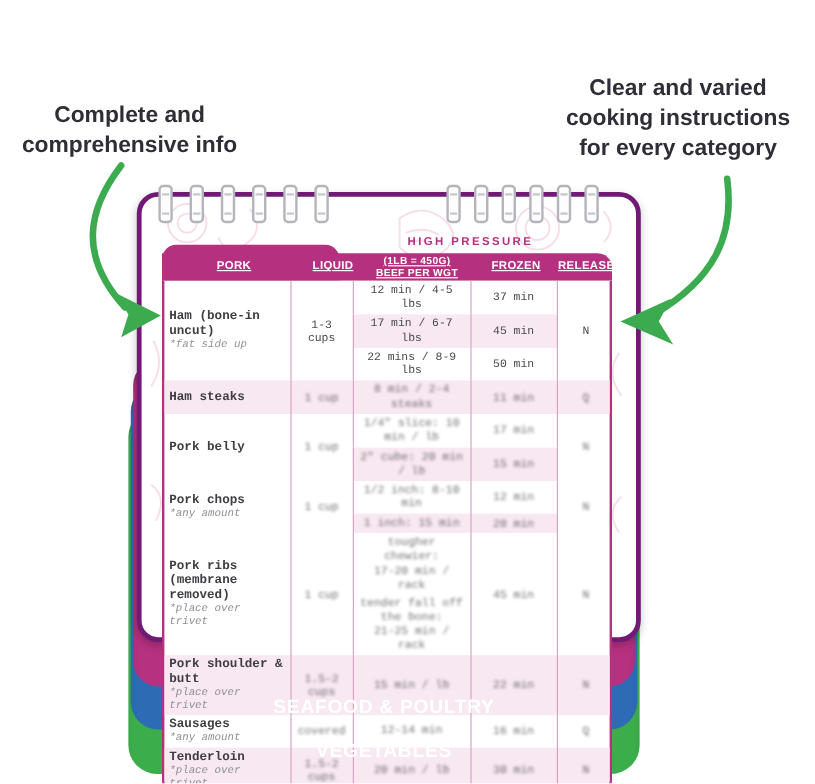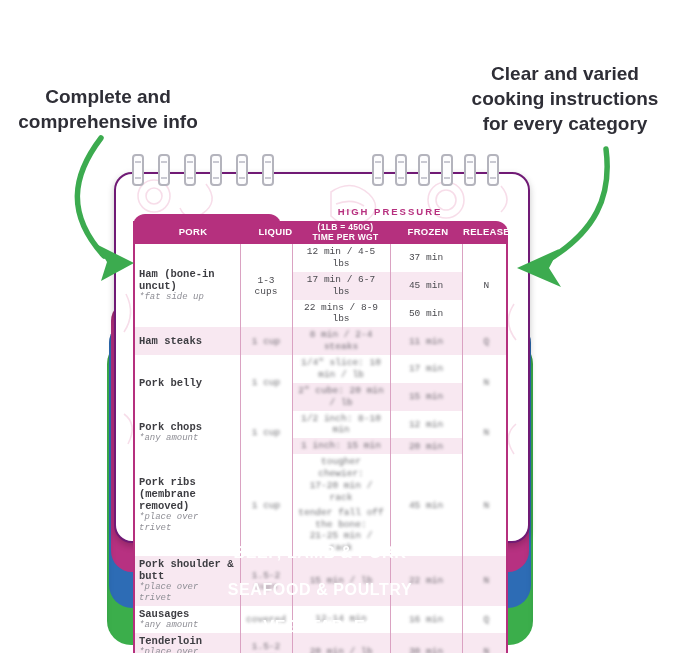--- a/index.html
+++ b/index.html
@@ -15,22 +15,22 @@
   .ann-right{left:452px;top:61px;width:226px;}
 
   
   .page{position:absolute;}
   .page-green {left:107px;top:340px;width:426px;height:305px;border-radius:24px;
                background:#3bae4b;box-shadow:inset 0 8px 9px -5px rgba(0,0,0,.38);}
   .page-blue  {left:109px;top:320px;width:422px;height:288px;border-radius:23px;
                background:#2d6cb5;box-shadow:inset 0 8px 9px -5px rgba(0,0,0,.38);}
   .page-magenta{left:111px;top:300px;width:418px;height:272px;border-radius:21px;
                background:#b73181;box-shadow:inset 0 8px 9px -5px rgba(0,0,0,.38);}
-  .card{left:114px;top:172px;width:412px;height:367px;border-radius:18px;
-        background:#ffffff;border:2px solid #701a75;
+  .card{left:114px;top:160px;width:412px;height:367px;border-radius:18px;
+        background:#ffffff;border:4px solid #701a75;
         box-shadow:0 3px 7px rgba(0,0,0,.22);}
   .tab-label{position:absolute;left:107px;width:426px;text-align:center;height:20px;
              color:#ffffff;font-size:16px;font-weight:800;letter-spacing:.6px;}
   .tab-label-magenta{top:544px;} .tab-label-blue{top:581px;} .tab-label-green{top:618px;}
 
   
   .coil{position:absolute;top:154px;width:12px;height:32px;background:#fdfdfe;
         border:2px solid #b4b4bd;border-radius:4px;box-sizing:border-box;}
   .coil::before{content:"";position:absolute;left:1px;right:1px;top:1px;height:4px;
         border-bottom:2px solid #c9c9d2;}
@@ -43,21 +43,21 @@
   
   .hp-label{position:absolute;left:139px;top:32px;width:270px;text-align:center;
             font-size:9.5px;font-weight:700;letter-spacing:2px;color:#b7307f;}
   .hdr{position:absolute;left:17px;top:40px;width:375px;height:30px;}
   .pork-tab{position:absolute;left:0;top:0;width:148px;height:30px;background:#b5307e;
             border-radius:12px 12px 0 0;}
   .hdr-bar{position:absolute;left:0;top:7px;right:0;height:23px;background:#b5307e;
            border-radius:0 12px 0 0;}
   .hdr-cells{position:absolute;left:0;top:7px;right:0;height:23px;display:flex;
              align-items:center;color:#fff;font-weight:700;font-size:9.5px;
-             letter-spacing:.3px;text-align:center;}
+             letter-spacing:.3px;text-align:center;text-decoration:underline;}
   .hc{flex:0 0 auto;line-height:1.1;}
   .hc-pork{width:120px;} .hc-liquid{width:45px;} .hc-time{width:95px;font-size:8.5px;}
   .hc-frozen{width:70px;} .hc-release{width:45px;}
 
   
   .tbl-wrap{position:absolute;left:17px;top:70px;width:375px;
             border:2px solid #b5307e;border-top:none;border-radius:0 0 12px 12px;
             overflow:hidden;box-sizing:border-box;background:#fff;}
   table.cook{width:100%;border-collapse:collapse;table-layout:fixed;font-family:Liberation Mono, monospace;}
   table.cook td{padding:2px 4px;vertical-align:middle;font-size:9.5px;color:#4a4a4f;}
@@ -119,21 +119,21 @@
     <div class="hp-label">HIGH PRESSURE</div>
 
     <div class="hdr">
       <div class="pork-tab"></div>
       <div class="hdr-bar"></div>
       <div class="hdr-cells">
         <div class="hc hc-pork">PORK</div>
         <div class="hc hc-liquid">LIQUID</div>
         <div class="hc hc-time">
           <div>(1LB = 450G)</div>
-          <div>TIME PER WGT</div>
+          <div>BEEF PER WGT</div>
         </div>
         <div class="hc hc-frozen">FROZEN</div>
         <div class="hc hc-release">RELEASE</div>
       </div>
     </div>
 
     <div class="tbl-wrap">
       <table class="cook">
         <colgroup>
           <col style="width:105px">
@@ -358,21 +358,20 @@
       <div class="coil" style="left: 236px;"></div>
       <div class="coil" style="left: 262px;"></div>
       <div class="coil" style="left: 372px;"></div>
       <div class="coil" style="left: 395px;"></div>
       <div class="coil" style="left: 418px;"></div>
       <div class="coil" style="left: 441px;"></div>
       <div class="coil" style="left: 464px;"></div>
       <div class="coil" style="left: 487px;"></div>
     </div>
 
-  <div class="tab-label tab-label-magenta">BEEF, LAMB &amp; PORK</div>
   <div class="tab-label tab-label-green">VEGETABLES</div>
   <div class="tab-label tab-label-blue">SEAFOOD &amp; POULTRY</div>
 
   <svg class="arrows" width="679" height="653" viewBox="0 0 679 653">
     <path d="M 101 138 C 72 176, 66 214, 104 256" stroke="#3cab4f" stroke-width="5.5" fill="none" stroke-linecap="round"></path>
     <polygon points="134,263 96,244 107,262 101,281" fill="#3cab4f"></polygon>
     <path d="M 606 149 C 612 196, 596 232, 545 262" stroke="#3cab4f" stroke-width="5.5" fill="none" stroke-linecap="round"></path>
     <polygon points="517,268 559,249 549,268 561,287" fill="#3cab4f"></polygon>
   </svg>
 </div>

